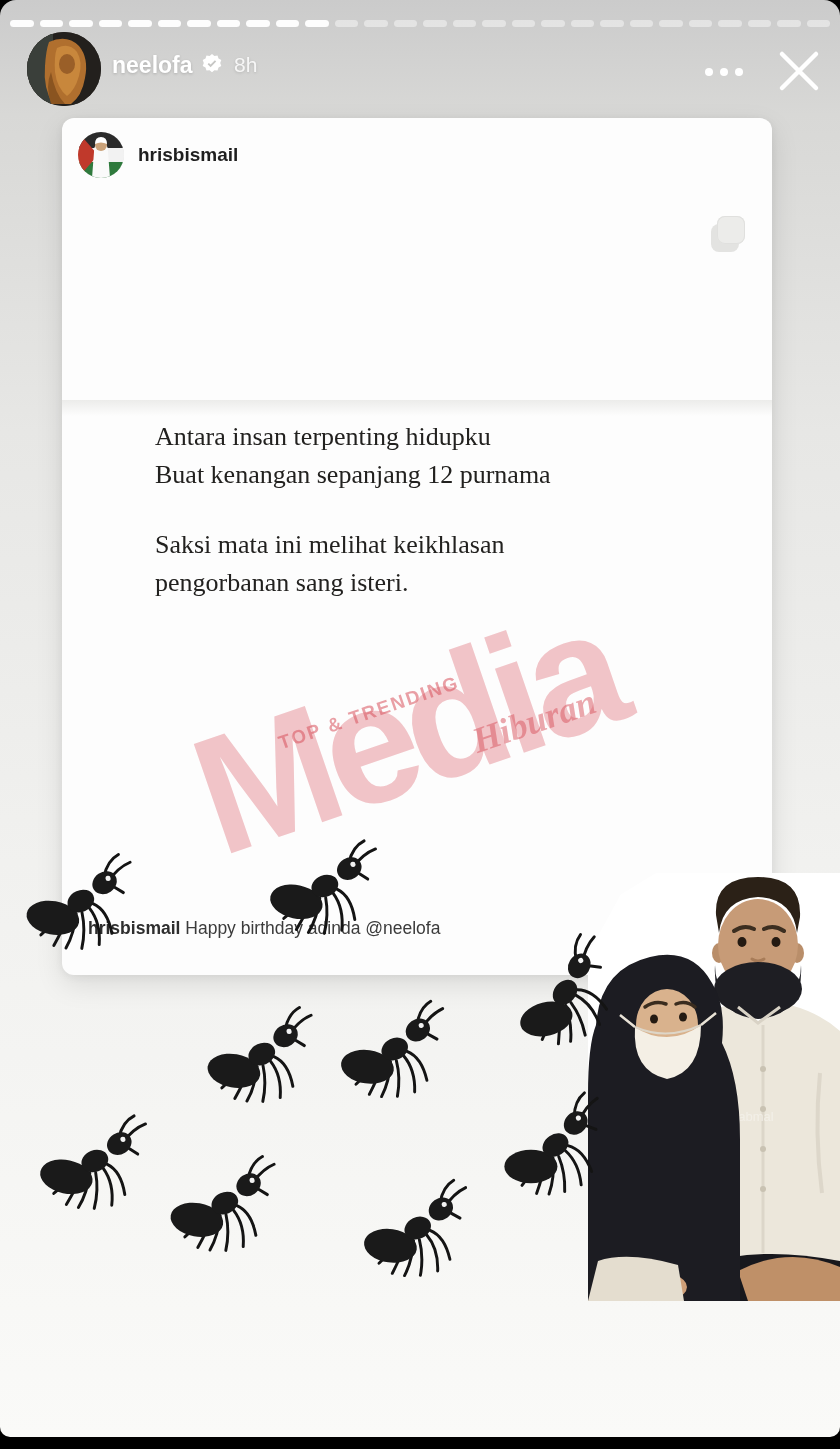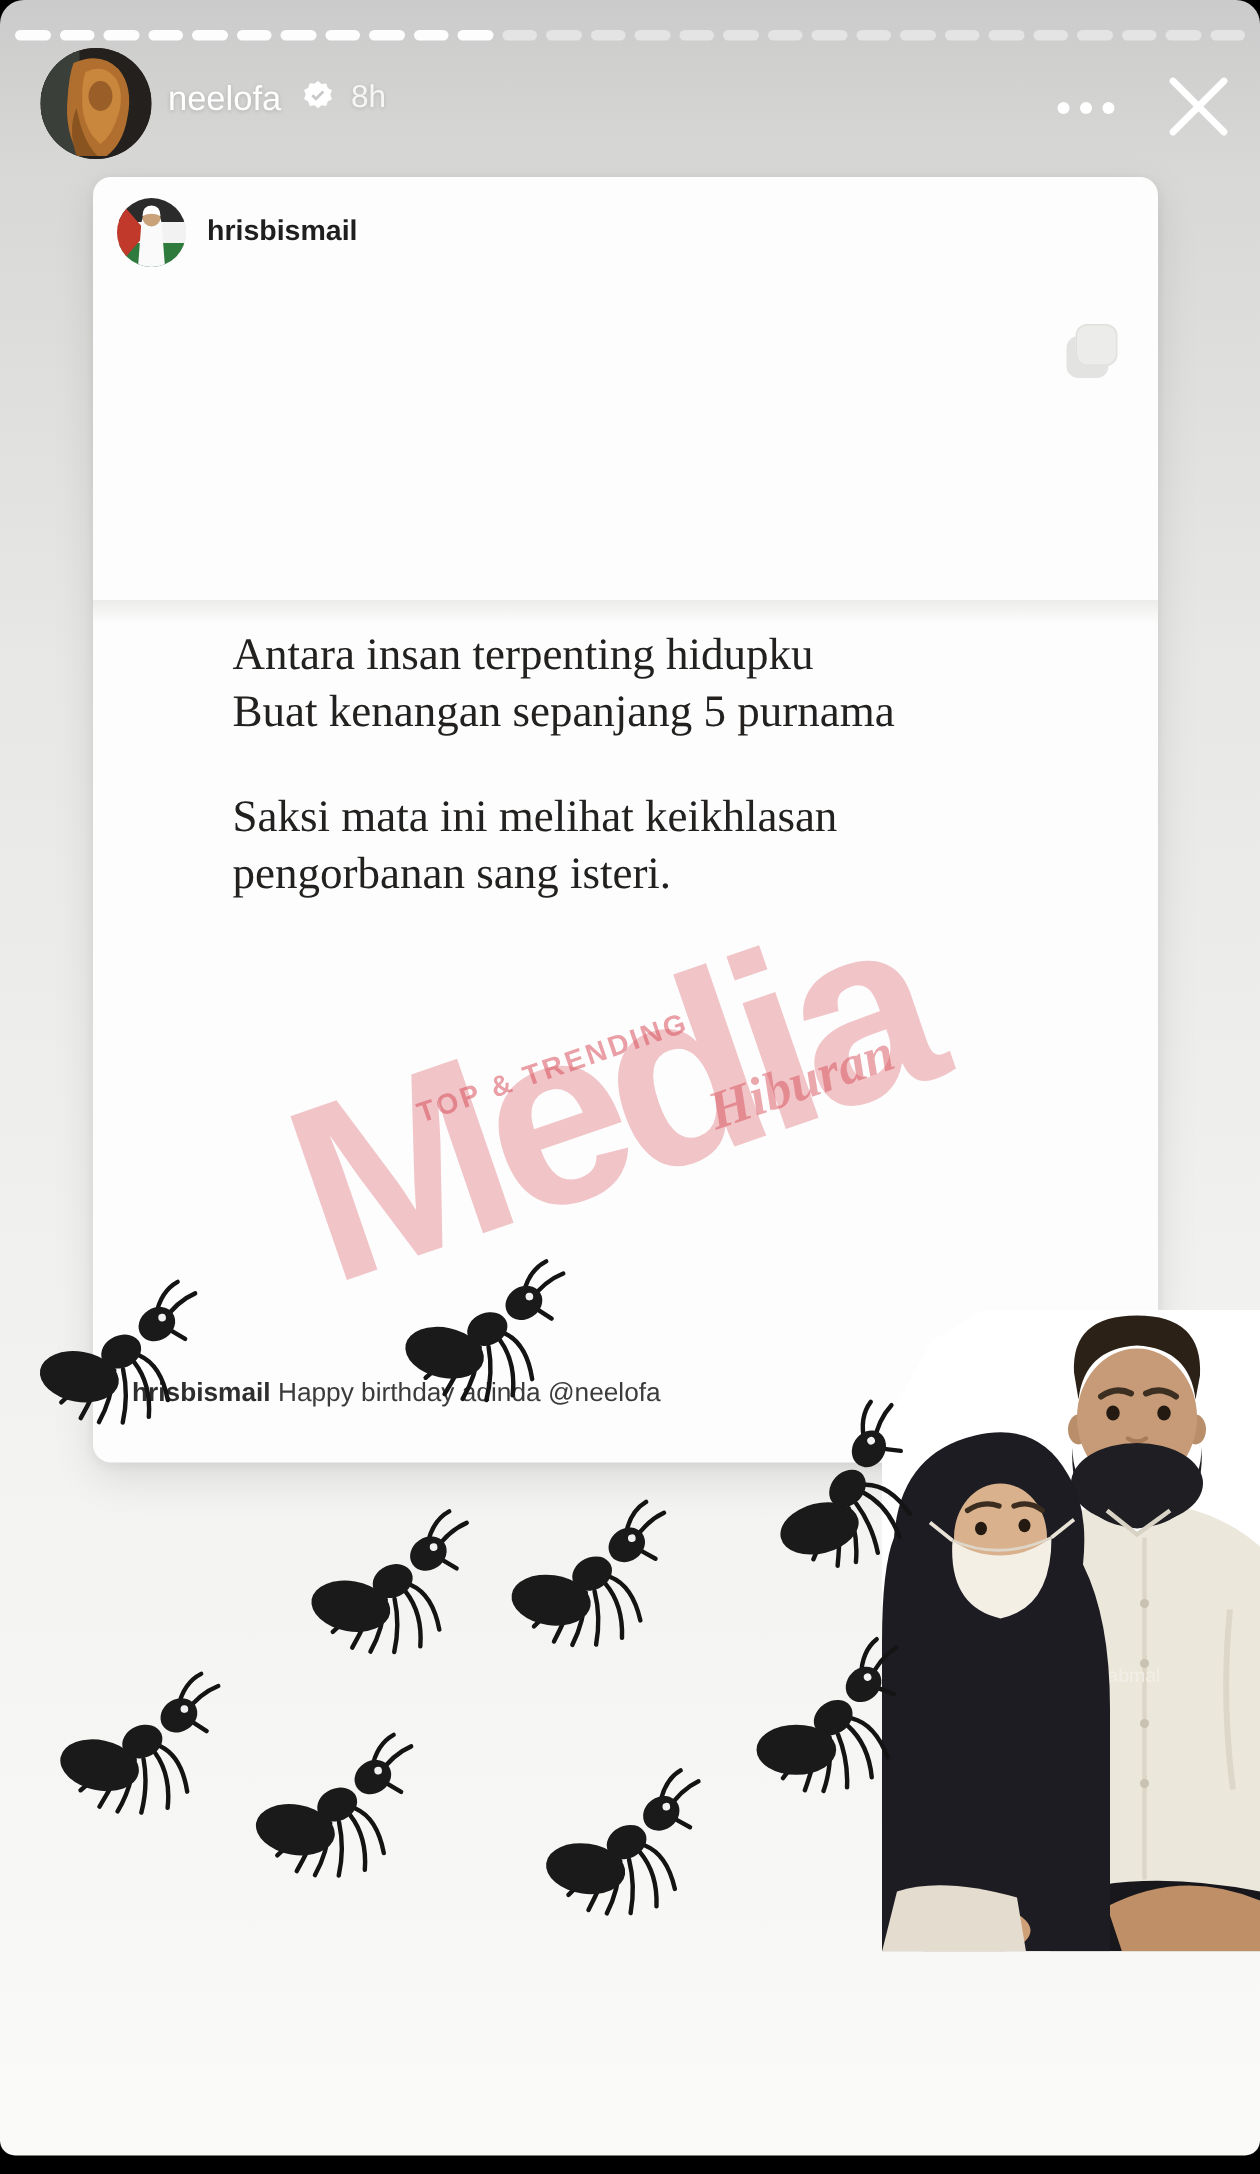--- a/index.html
+++ b/index.html
@@ -10,21 +10,21 @@
          background:linear-gradient(180deg,#cbcbcb 0%,#d8d8d6 8%,#e7e7e5 30%,#f1f1ef 60%,#fafaf8 100%);}
 
   
   #progress{position:absolute;left:10px;top:20px;width:820px;height:7px;
             display:flex;gap:6px;}
   .seg{flex:1;height:7px;border-radius:4px;background:rgba(255,255,255,0.45);}
   .seg.on{background:rgba(255,255,255,0.95);}
   #hdr{position:absolute;left:0;top:30px;width:840px;height:80px;}
   #hdr-avatar{position:absolute;left:27px;top:2px;width:74px;height:74px;border-radius:50%;
               overflow:hidden;background:#2e2a26;}
-  #hdr-user{position:absolute;left:112px;top:22px;font-size:23px;font-weight:400;color:#fff;
+  #hdr-user{position:absolute;left:112px;top:22px;font-size:23px;font-weight:700;color:#fff;
             text-shadow:0 1px 3px rgba(0,0,0,0.18);}
   #hdr-badge{position:absolute;left:202px;top:24px;width:20px;height:20px;}
   #hdr-time{position:absolute;left:234px;top:23px;font-size:21px;color:rgba(255,255,255,0.85);
             text-shadow:0 1px 3px rgba(0,0,0,0.15);}
   #more-btn{position:absolute;left:698px;top:30px;width:52px;height:24px;display:flex;
             align-items:center;justify-content:center;gap:7px;cursor:pointer;}
   #more-btn i{width:8px;height:8px;border-radius:50%;background:#fff;display:block;}
   #close-btn{position:absolute;left:772px;top:14px;width:54px;height:54px;cursor:pointer;}
 
   
@@ -33,21 +33,21 @@
   #card-avatar{position:absolute;left:16px;top:14px;width:46px;height:46px;border-radius:50%;
                overflow:hidden;background:#ddd;}
   #card-user{position:absolute;left:76px;top:26px;font-size:19px;font-weight:700;color:#1f1f1f;}
   #carousel-icon{position:absolute;left:649px;top:98px;width:38px;height:36px;}
   #carousel-icon .b1,#carousel-icon .b2{position:absolute;width:28px;height:28px;border-radius:8px;}
   #carousel-icon .b2{left:0;top:8px;background:#e3e3e1;}
   #carousel-icon .b1{left:6px;top:0;background:#ececea;box-shadow:0 0 0 1px #e0e0de inset;}
   #img-band{position:absolute;left:0;top:282px;width:710px;height:16px;
             background:linear-gradient(180deg,#ececea,#fdfdfd);}
   #poem{position:absolute;left:93px;top:300px;width:560px;color:#22211f;
-        font-family:"Liberation Serif",serif;font-size:30px;line-height:38px;}
+        font-family:"Liberation Serif",serif;font-size:26px;line-height:38px;}
   .stanza{margin-bottom:32px;}
   
   #wm{position:absolute;left:0;top:470px;width:710px;height:400px;pointer-events:none;}
   #wm-top{position:absolute;left:212px;top:114px;font-size:19px;font-weight:700;letter-spacing:2px;
           transform:rotate(-19deg);opacity:.55;}
   #wm-main{position:absolute;left:128px;top:60px;font-size:168px;font-weight:800;letter-spacing:-9px;
            transform:rotate(-19deg);opacity:.33;line-height:168px;}
   #wm-script{position:absolute;left:408px;top:112px;font-size:36px;font-style:italic;font-weight:700;
              font-family:"Liberation Serif",serif;transform:rotate(-19deg);opacity:.5;}
   #caption{position:absolute;left:26px;top:800px;width:640px;font-size:17.5px;color:#3b3b3b;}
@@ -157,21 +157,21 @@
 
     <div id="wm">
       <div id="wm-top" style="color: rgb(217, 83, 94);">TOP &amp; TRENDING</div>
       <div id="wm-main" style="color: rgb(217, 83, 94);">Media</div>
       <div id="wm-script" style="color: rgb(217, 83, 94);">Hiburan</div>
     </div>
 
     <div id="poem">
         <div class="stanza">
           <div>Antara insan terpenting hidupku</div>
-          <div>Buat kenangan sepanjang 5 purnama</div>
+          <div>Buat kenangan sepanjang 12 purnama</div>
         </div>
         <div class="stanza">
           <div>Saksi mata ini melihat keikhlasan</div>
           <div>pengorbanan sang isteri.</div>
         </div>
       </div>
 
     <div id="caption">
       <b>hrisbismail</b>
       <span>Happy birthday adinda @neelofa</span>

